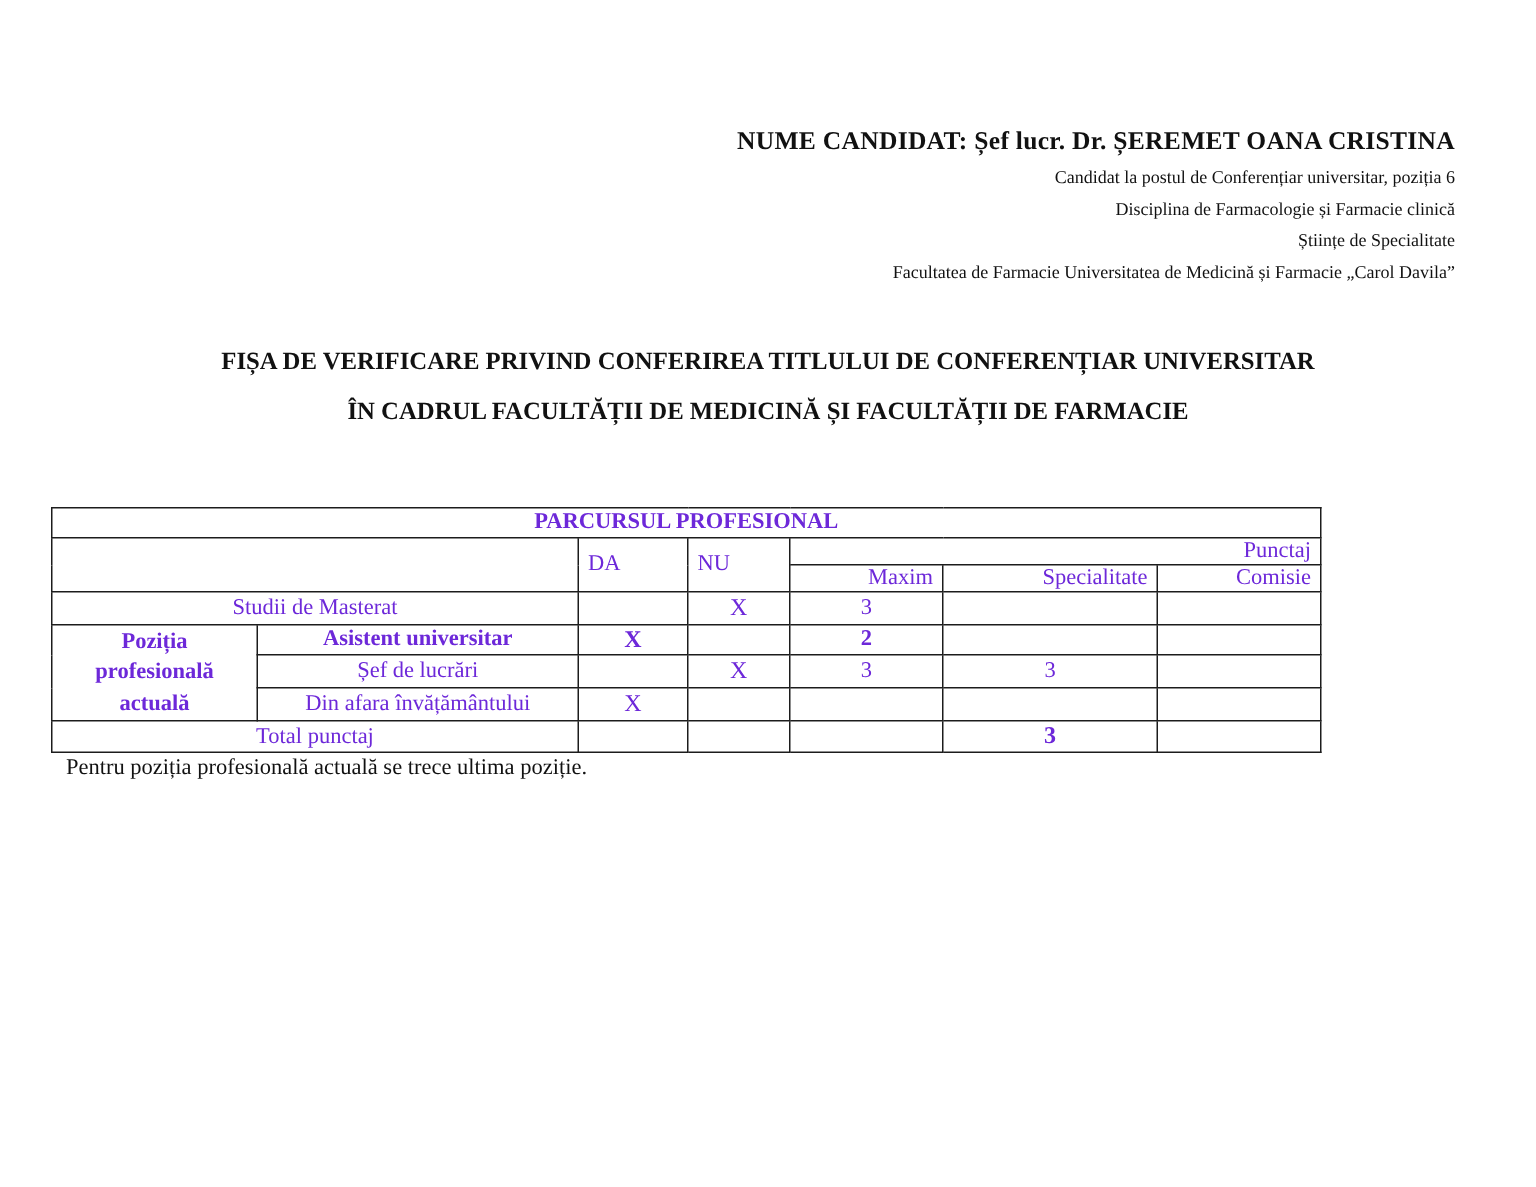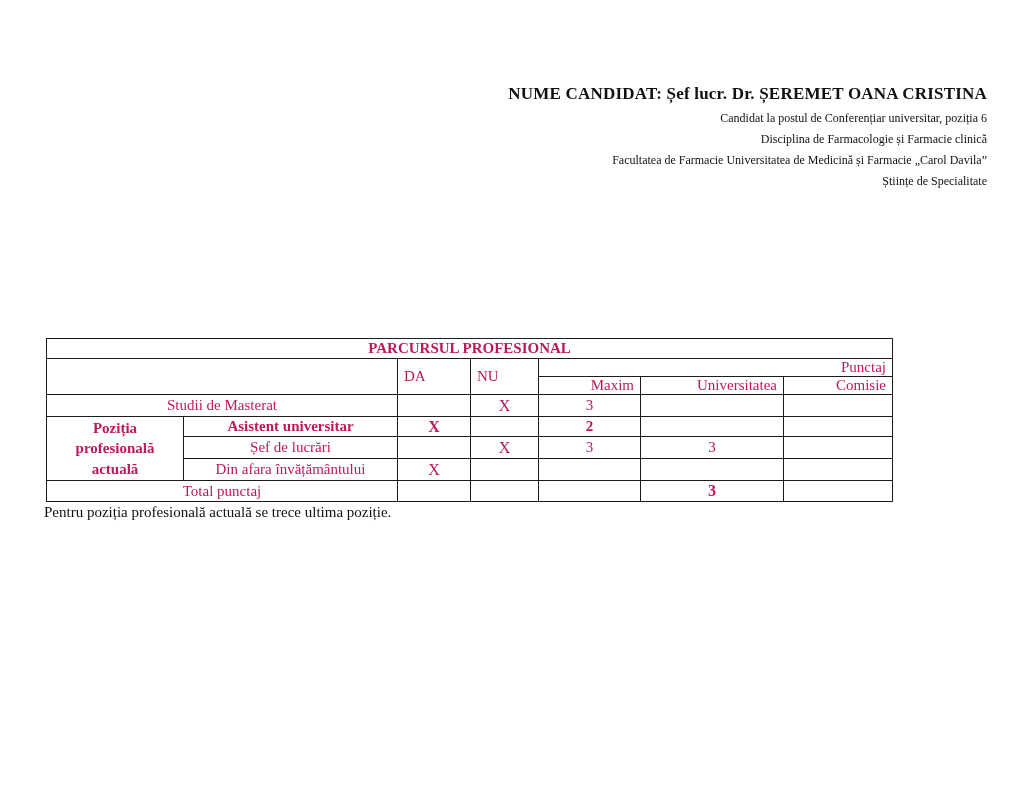--- a/index.html
+++ b/index.html
@@ -10,21 +10,21 @@
     background: #ffffff;
     font-family: "Liberation Serif", serif;
     color: #111111;
     overflow: hidden;
   }
 
   
   .header-block {
     position: absolute;
     top: 83px;
-    right: 37px;
+    right: 54px;
     text-align: right;
   }
   .candidate-name {
     font-size: 17px;
     font-weight: bold;
     line-height: 22px;
     margin-bottom: 3px;
     letter-spacing: 0.2px;
   }
   .header-subline {
@@ -41,26 +41,26 @@
     text-align: center;
     font-weight: bold;
     font-size: 16.5px;
   }
   .title-block .title-line { line-height: 33px; }
 
   
   .prof-table {
     position: absolute;
     top: 338px;
-    left: 46px;
+    left: 34px;
     width: 846px;
     border-collapse: collapse;
     table-layout: fixed;
     font-size: 15px;
-    color: #be185d;
+    color: #6d28d9;
     border-radius: 14px;
   }
   .prof-table td {
     border: 1.5px solid #1c1c1c;
     padding: 0 6px;
     vertical-align: middle;
     overflow: hidden;
     white-space: normal;
   }
   .prof-table .t-title {
@@ -97,24 +97,28 @@
 </style>
 </head>
 <body>
 
 <div class="page">
 
   <div class="header-block">
     <div class="candidate-name">NUME CANDIDAT: Șef lucr. Dr. ȘEREMET OANA CRISTINA</div>
     <div class="header-subline">Candidat la postul de Conferențiar universitar, poziția 6</div>
     <div class="header-subline">Disciplina de Farmacologie și Farmacie clinică</div>
+    <div class="header-subline">Științe de Specialitate</div>
     <div class="header-subline">Facultatea de Farmacie Universitatea de Medicină și Farmacie „Carol Davila”</div>
-    <div class="header-subline">Științe de Specialitate</div>
   </div>
 
+  <div class="title-block">
+    <div class="title-line">FIȘA DE VERIFICARE PRIVIND CONFERIREA TITLULUI DE CONFERENȚIAR UNIVERSITAR</div>
+    <div class="title-line">ÎN CADRUL FACULTĂȚII DE MEDICINĂ ȘI FACULTĂȚII DE FARMACIE</div>
+  </div>
 
   <table class="prof-table">
     <colgroup>
       <col style="width:137px">
       <col style="width:214px">
       <col style="width:73px">
       <col style="width:68px">
       <col style="width:102px">
       <col style="width:143px">
       <col style="width:109px">
@@ -124,21 +128,21 @@
         <td colspan="7" class="t-title">PARCURSUL PROFESIONAL</td>
       </tr>
       <tr class="r-head">
         <td colspan="2" rowspan="2"></td>
         <td rowspan="2" class="h-da">DA</td>
         <td rowspan="2" class="h-nu">NU</td>
         <td colspan="3" class="h-center">Punctaj</td>
       </tr>
       <tr class="r-head2">
         <td class="h-center">Maxim</td>
-        <td class="h-center">Universitatea</td>
+        <td class="h-center">Specialitate</td>
         <td class="h-center">Comisie</td>
       </tr>
       <tr class="r-studii">
         <td colspan="2" class="lbl">Studii de Masterat</td>
         <td class="cell-x"></td>
         <td class="cell-x">X</td>
         <td class="cell-center">3</td>
         <td class="cell-center"></td>
         <td class="cell-center"></td>
       </tr>

